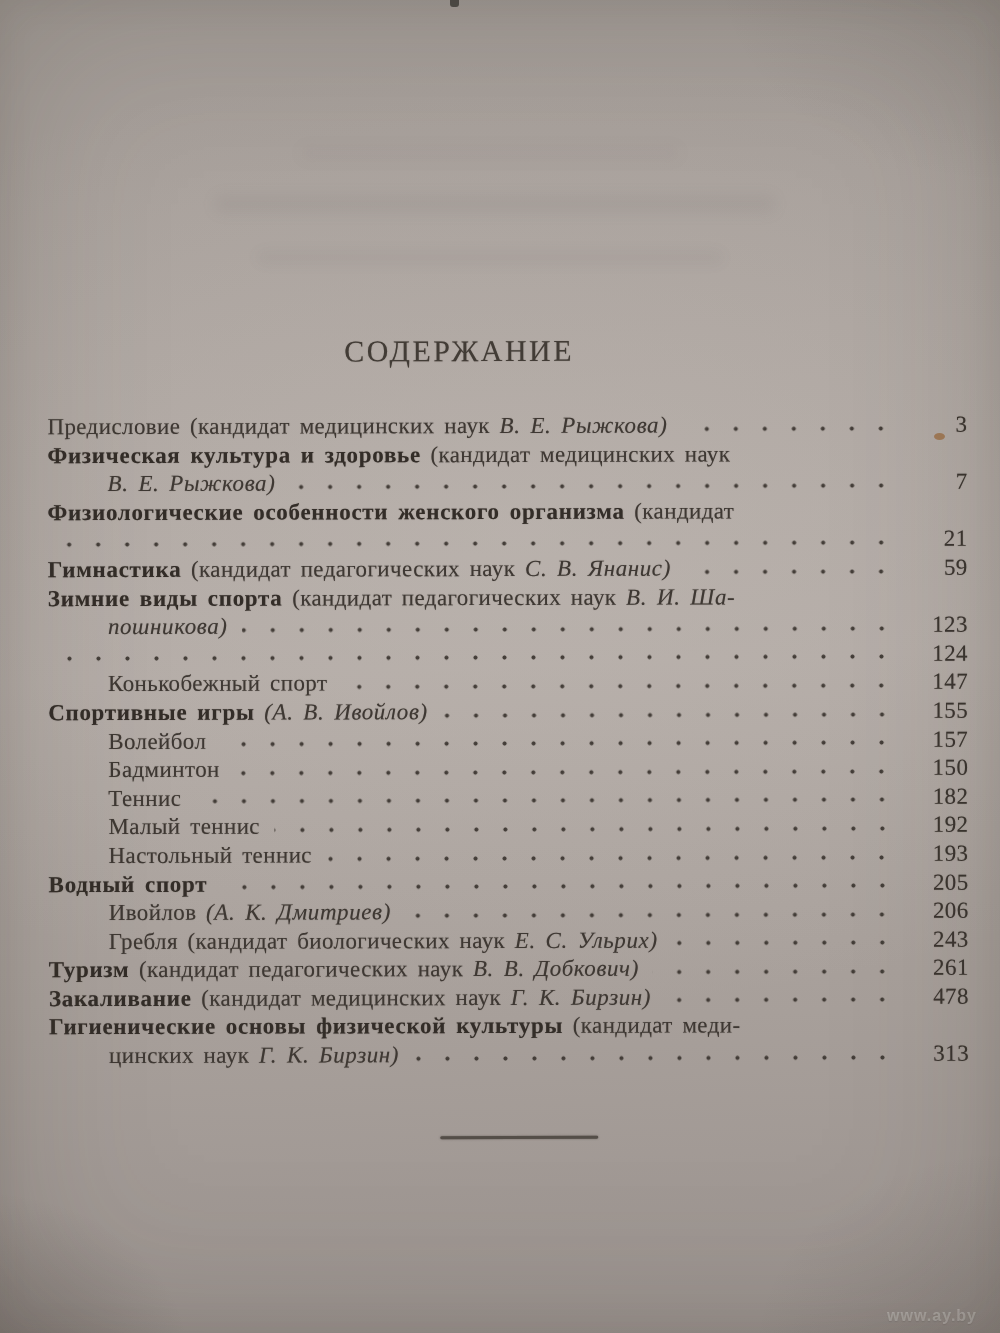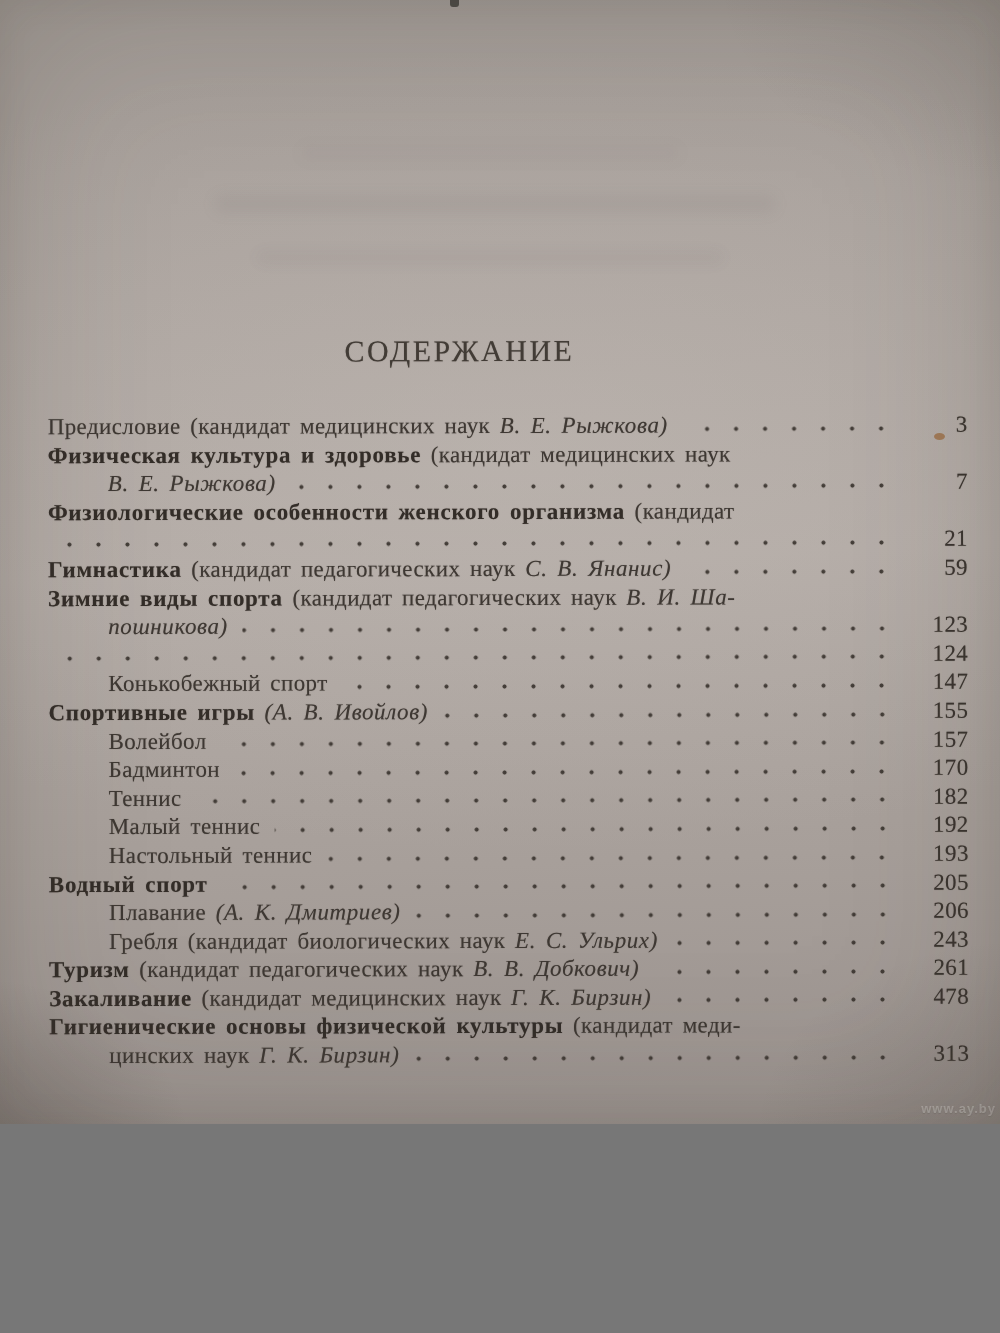--- a/index.html
+++ b/index.html
@@ -1,19 +1,19 @@
 <!DOCTYPE html>
 <html><head>
 <meta charset="utf-8">
 <style>
   html,body { margin:0; padding:0; background:#777; }
   .photo {
     position: relative;
     width: 1000px;
-    height: 1124px;
+    height: 1333px;
     overflow: hidden;
     font-family: "Liberation Serif", "DejaVu Serif", serif;
     color: #3e3833;
     background:
       radial-gradient(300px 240px at -2% 102%, rgba(58,50,45,0.28), rgba(58,50,45,0) 70%),
       radial-gradient(380px 280px at 102% 101%, rgba(58,50,45,0.16), rgba(58,50,45,0) 70%),
       radial-gradient(420px 300px at 101% -2%, rgba(58,50,45,0.12), rgba(58,50,45,0) 70%),
       radial-gradient(140% 55% at 52% 40%, rgba(198,191,185,0.42) 0%, rgba(198,191,185,0) 65%),
       linear-gradient(178deg, #a39c97 0%, #aba39e 26%, #b1a9a4 50%, #a79f9a 76%, #9b938f 100%);
   }
@@ -96,23 +96,23 @@
     position: absolute;
     background: rgba(108,100,94,0.10);
     filter: blur(7px);
     border-radius: 9px;
     pointer-events: none;
   }
   .smudge.s1 { top: 196px; left: 215px; width: 560px; height: 16px; }
   .smudge.s2 { top: 250px; left: 255px; width: 470px; height: 15px; opacity: .8; }
   .smudge.s3 { top: 146px; left: 300px; width: 380px; height: 14px; opacity: .6; }
   .watermark {
-    position: absolute; right: 4px; bottom: 8px;
+    position: absolute; right: 23px; bottom: 8px;
     font-family: "Liberation Sans", sans-serif;
-    font-size: 13px;
+    font-size: 16px;
     font-weight: 600;
     letter-spacing: 1px;
     color: rgba(250,248,245,0.32);
     text-shadow: 0 1px 1px rgba(90,84,78,0.22);
   }
 </style>
 </head>
 <body>
 
 <div class="photo">
@@ -171,21 +171,21 @@
           <span class="page-num">155</span>
         </div>
         <div class="toc-row indent">
           <span class="toc-text"><span class="seg-r">Волейбол</span></span>
           <span class="leader"></span>
           <span class="page-num">157</span>
         </div>
         <div class="toc-row indent">
           <span class="toc-text"><span class="seg-r">Бадминтон</span></span>
           <span class="leader"></span>
-          <span class="page-num">170</span>
+          <span class="page-num">150</span>
         </div>
         <div class="toc-row indent">
           <span class="toc-text"><span class="seg-r">Теннис</span></span>
           <span class="leader"></span>
           <span class="page-num">182</span>
         </div>
         <div class="toc-row indent">
           <span class="toc-text"><span class="seg-r">Малый теннис</span></span>
           <span class="leader"></span>
           <span class="page-num">192</span>
@@ -194,21 +194,21 @@
           <span class="toc-text"><span class="seg-r">Настольный теннис</span></span>
           <span class="leader"></span>
           <span class="page-num">193</span>
         </div>
         <div class="toc-row">
           <span class="toc-text"><span class="seg-b">Водный спорт</span></span>
           <span class="leader"></span>
           <span class="page-num">205</span>
         </div>
         <div class="toc-row indent">
-          <span class="toc-text"><span class="seg-r">Плавание </span><span class="seg-i">(А. К. Дмитриев)</span></span>
+          <span class="toc-text"><span class="seg-r">Ивойлов </span><span class="seg-i">(А. К. Дмитриев)</span></span>
           <span class="leader"></span>
           <span class="page-num">206</span>
         </div>
         <div class="toc-row indent">
           <span class="toc-text"><span class="seg-r">Гребля (кандидат биологических наук </span><span class="seg-i">Е. С. Ульрих)</span></span>
           <span class="leader"></span>
           <span class="page-num">243</span>
         </div>
         <div class="toc-row">
           <span class="toc-text"><span class="seg-b">Туризм</span><span class="seg-r"> (кандидат педагогических наук </span><span class="seg-i">В. В. Добкович)</span></span>

